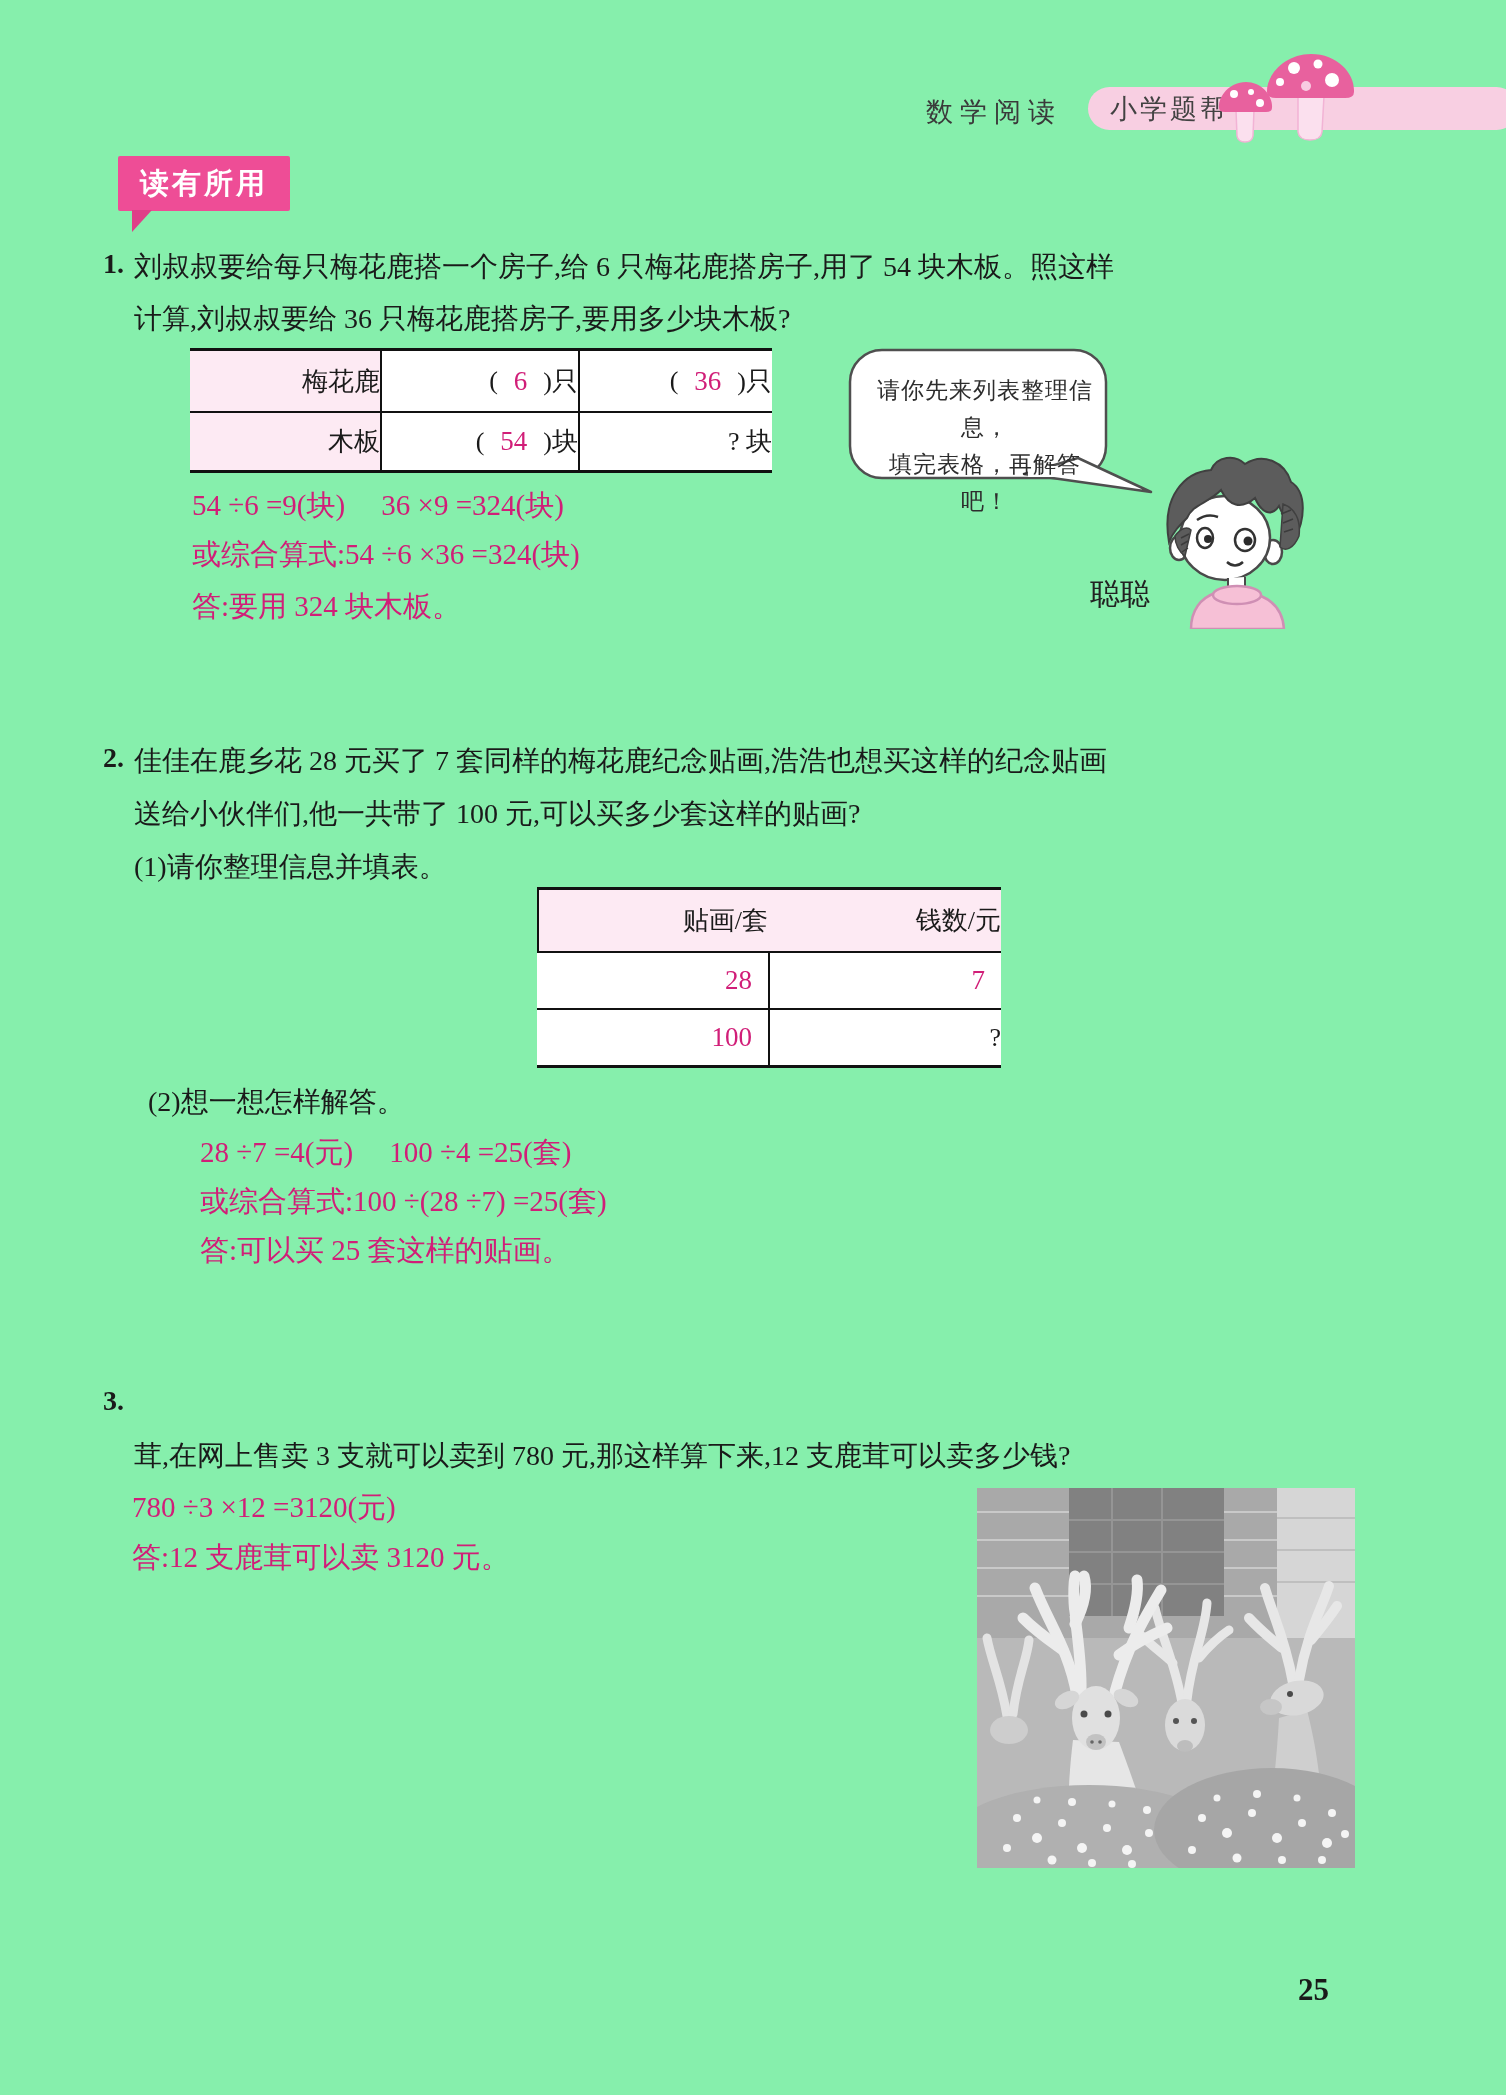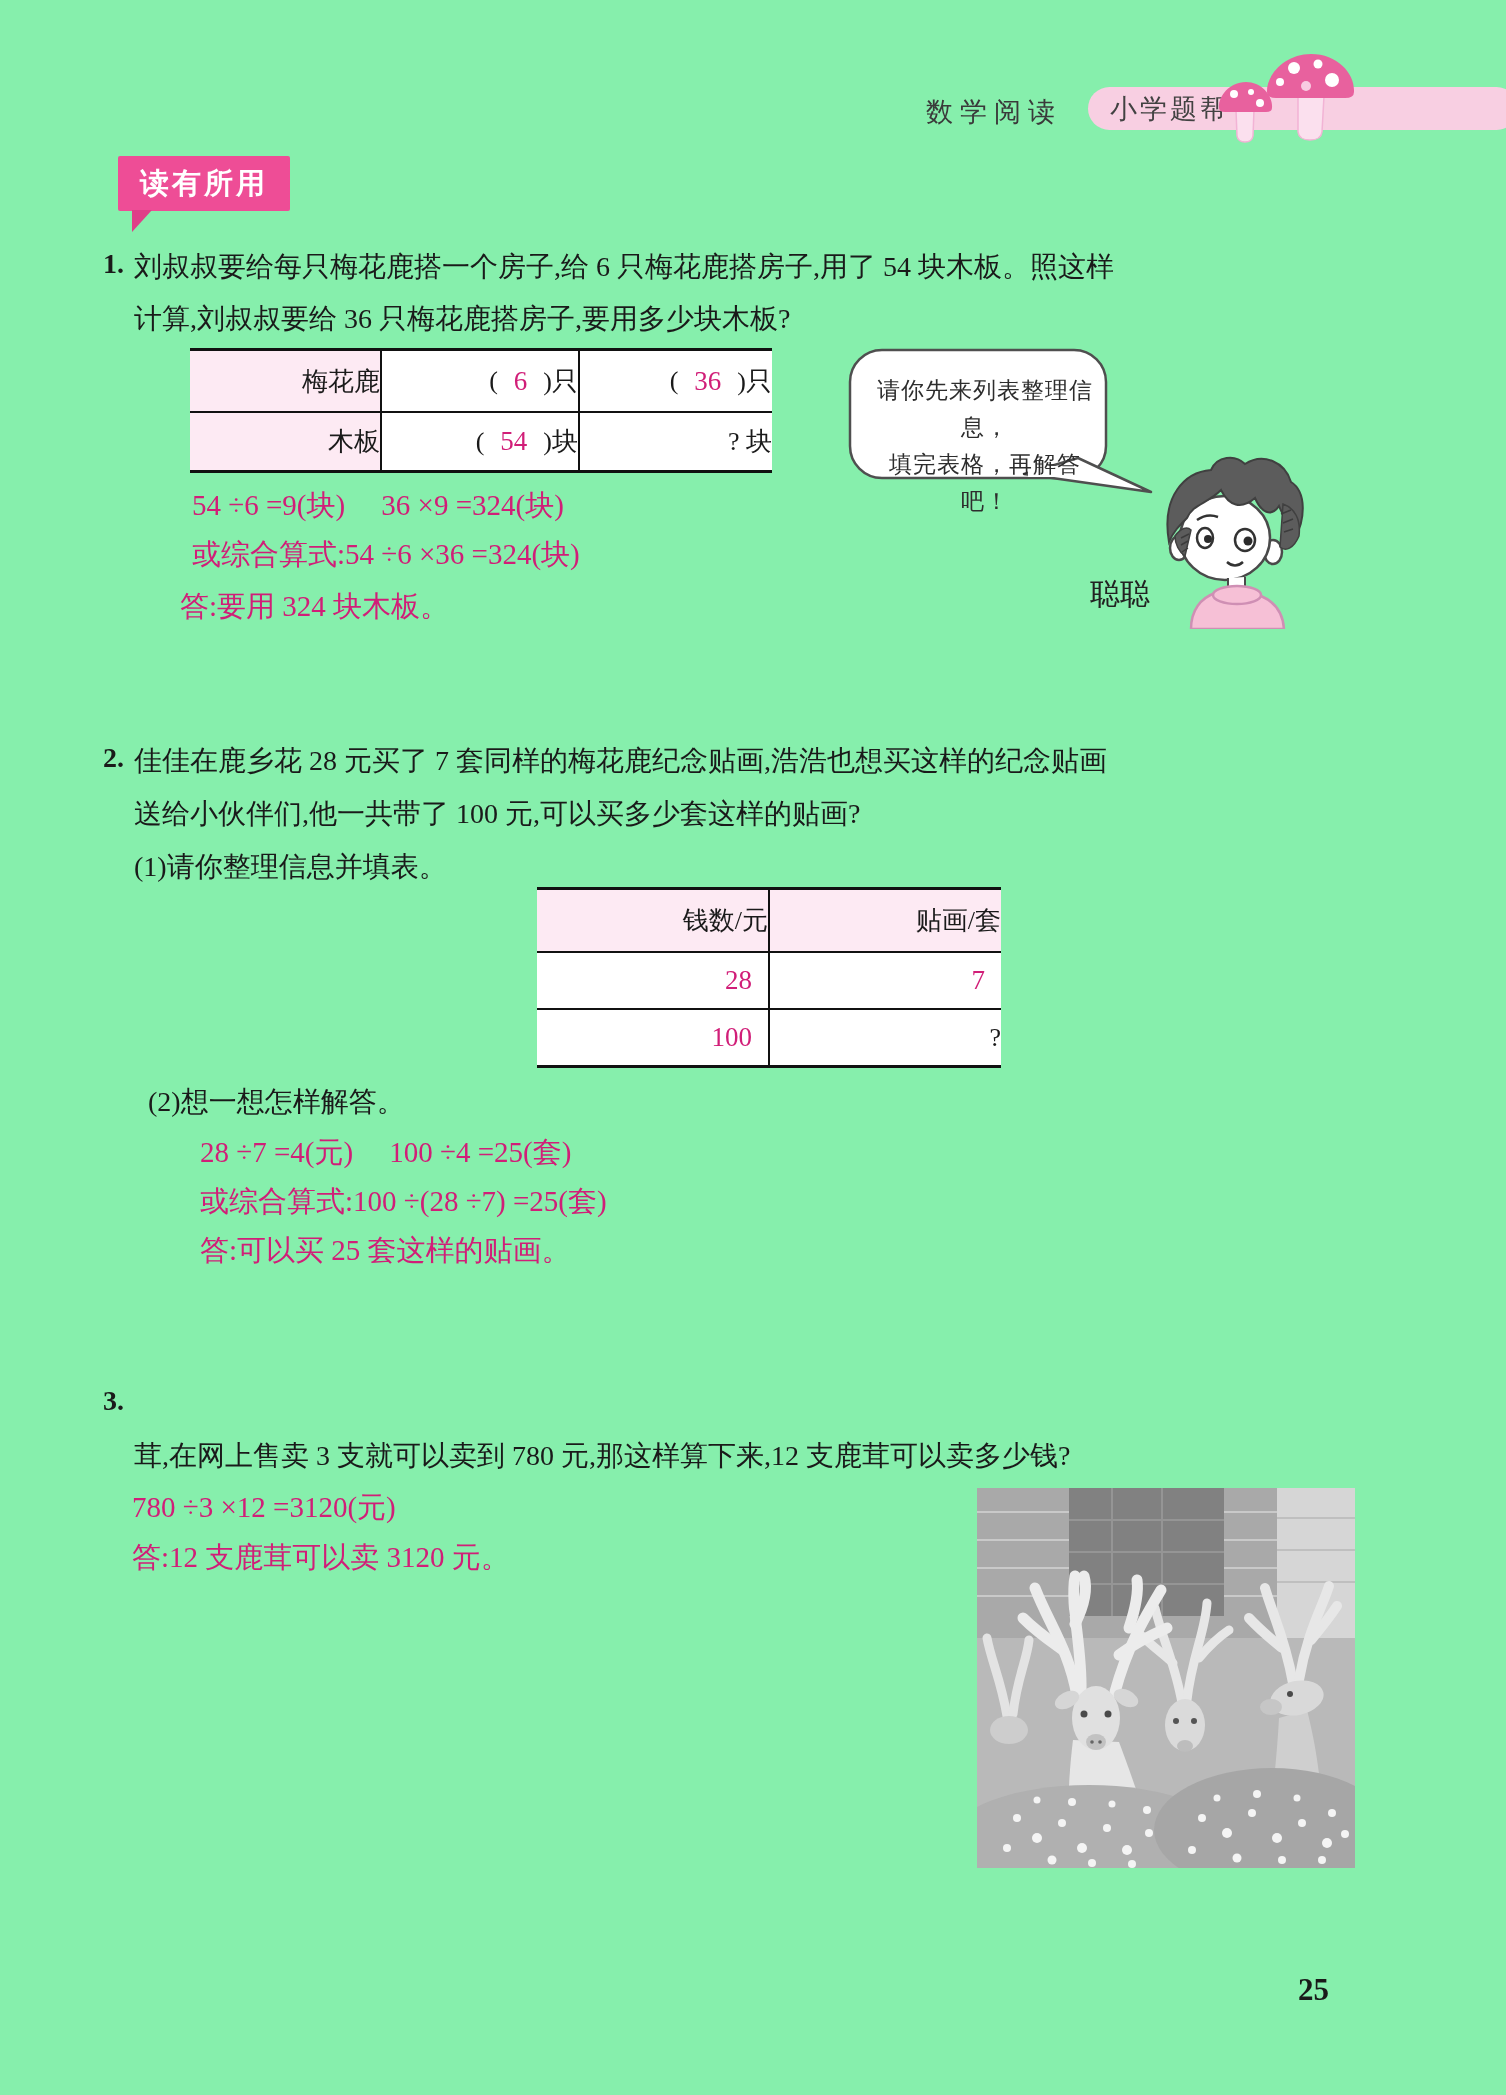--- a/index.html
+++ b/index.html
@@ -123,33 +123,33 @@
     <circle cx="115" cy="97" r="4.5" fill="#2b2b2b"></circle>
     <path d="M94,118 Q102,125 110,118" stroke="#333" stroke-width="2.5" fill="none"></path>
     <path d="M95,134 L95,150 L112,150 L112,133" fill="#fff" stroke="#4a4a4a" stroke-width="2"></path>
     <path d="M58,185 C58,166 68,154 82,149 C96,145 116,146 128,152 C142,158 150,170 151,185 Z" fill="#f6c0d6" stroke="#cf8fb4" stroke-width="2.5"></path>
     <ellipse cx="104" cy="151" rx="24" ry="9" fill="#f6c0d6" stroke="#cf8fb4" stroke-width="2.5"></ellipse>
   </svg>
   <div class="abs charname" style="left:1090px;top:574px;">聪聪</div>
 
   <div class="abs eq" style="left:192px;top:486px;">54 ÷6 =9(块)　 36 ×9 =324(块)</div>
   <div class="abs eq" style="left:192px;top:535px;">或综合算式:54 ÷6 ×36 =324(块)</div>
-  <div class="abs eq" style="left:180px;top:587px;">答:要用 324 块木板。</div>
+  <div class="abs eq" style="left:192px;top:587px;">答:要用 324 块木板。</div>
 
   <div class="abs pnum" style="left:103px;top:742px;">2.</div>
   <div class="abs ptxt" style="left:134px;top:742px;">佳佳在鹿乡花 28 元买了 7 套同样的梅花鹿纪念贴画,浩浩也想买这样的纪念贴画</div>
   <div class="abs ptxt" style="left:134px;top:795px;">送给小伙伴们,他一共带了 100 元,可以买多少套这样的贴画?</div>
   <div class="abs ptxt" style="left:134px;top:848px;">(1)请你整理信息并填表。</div>
 
   <div class="abs grid" style="left:537px;top:887px;width:464px;grid-template-columns:231px 233px;grid-template-rows:61px 57px 57px;">
+    <div class="cell pink bl">
+        <span>贴画/套</span>
+      </div>
     <div class="cell pink">
         <span>钱数/元</span>
-      </div>
-    <div class="cell pink bl">
-        <span>贴画/套</span>
       </div>
     <div class="cell bt">
         <span class="num">28</span>
       </div>
     <div class="cell bl bt">
         <span class="num">7</span>
       </div>
     <div class="cell bt">
         <span class="num">100</span>
       </div>

